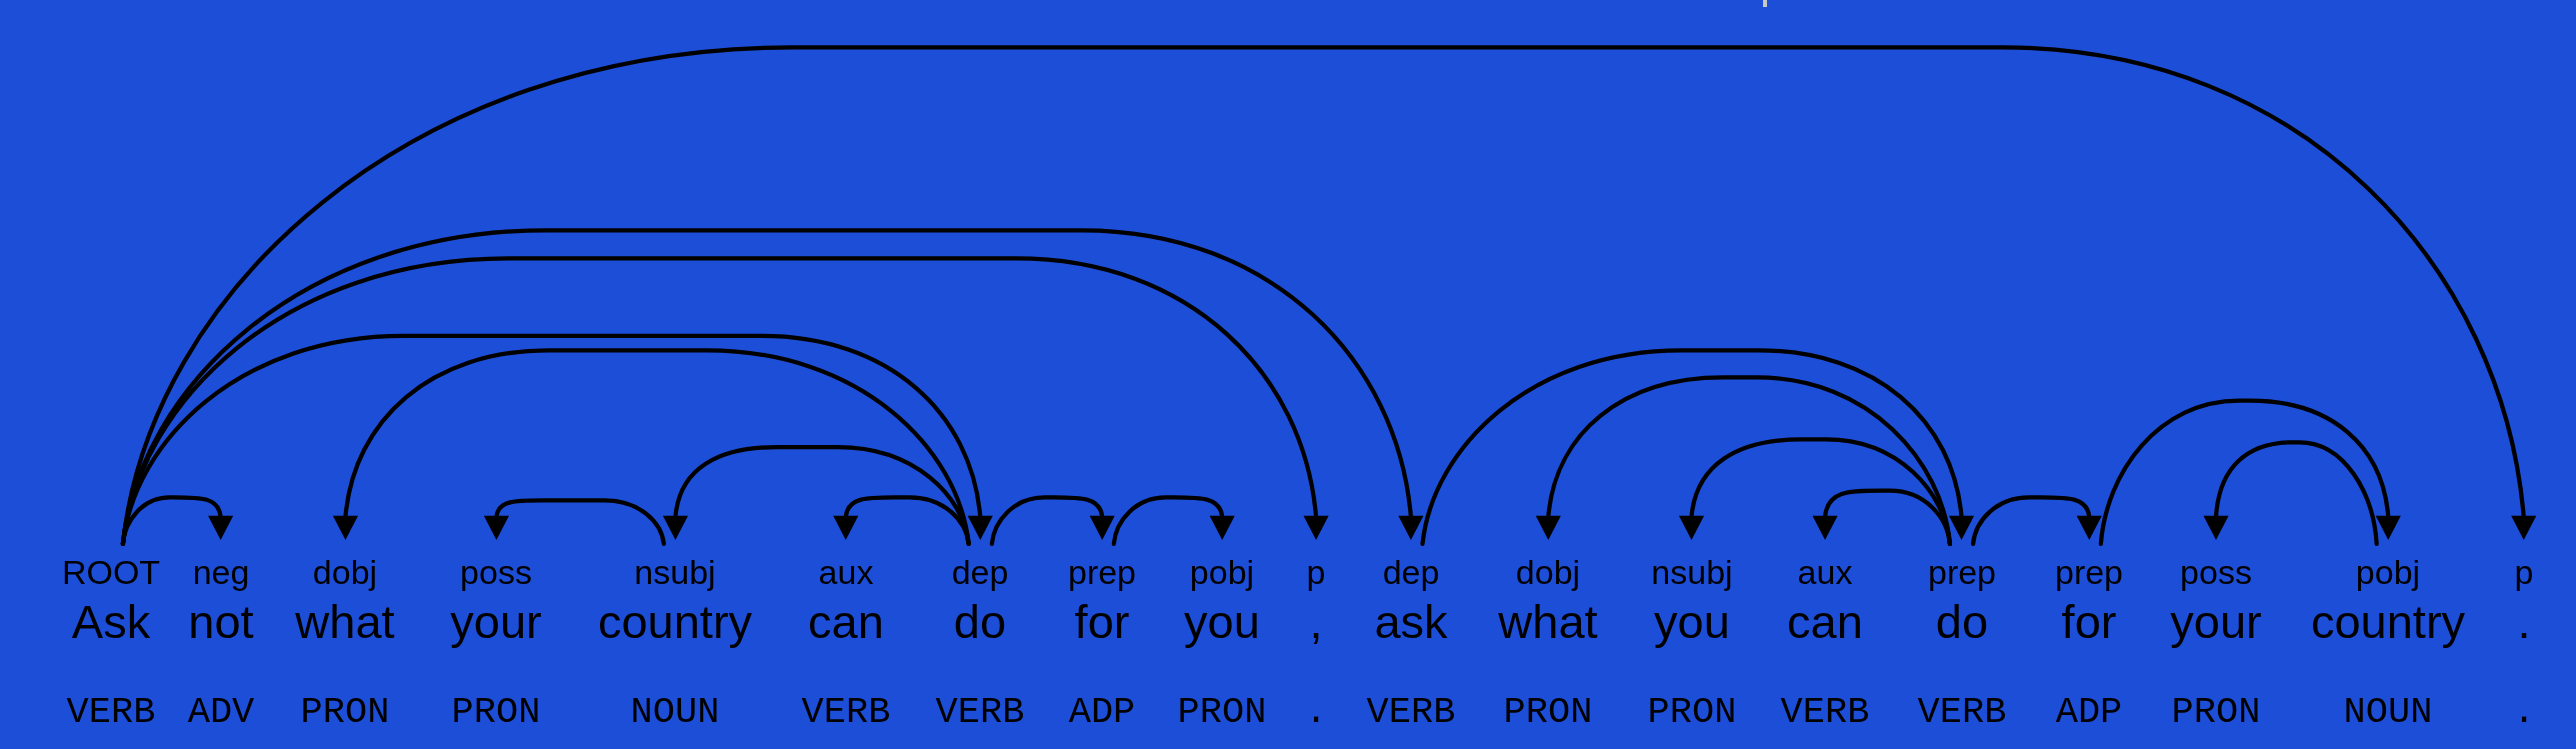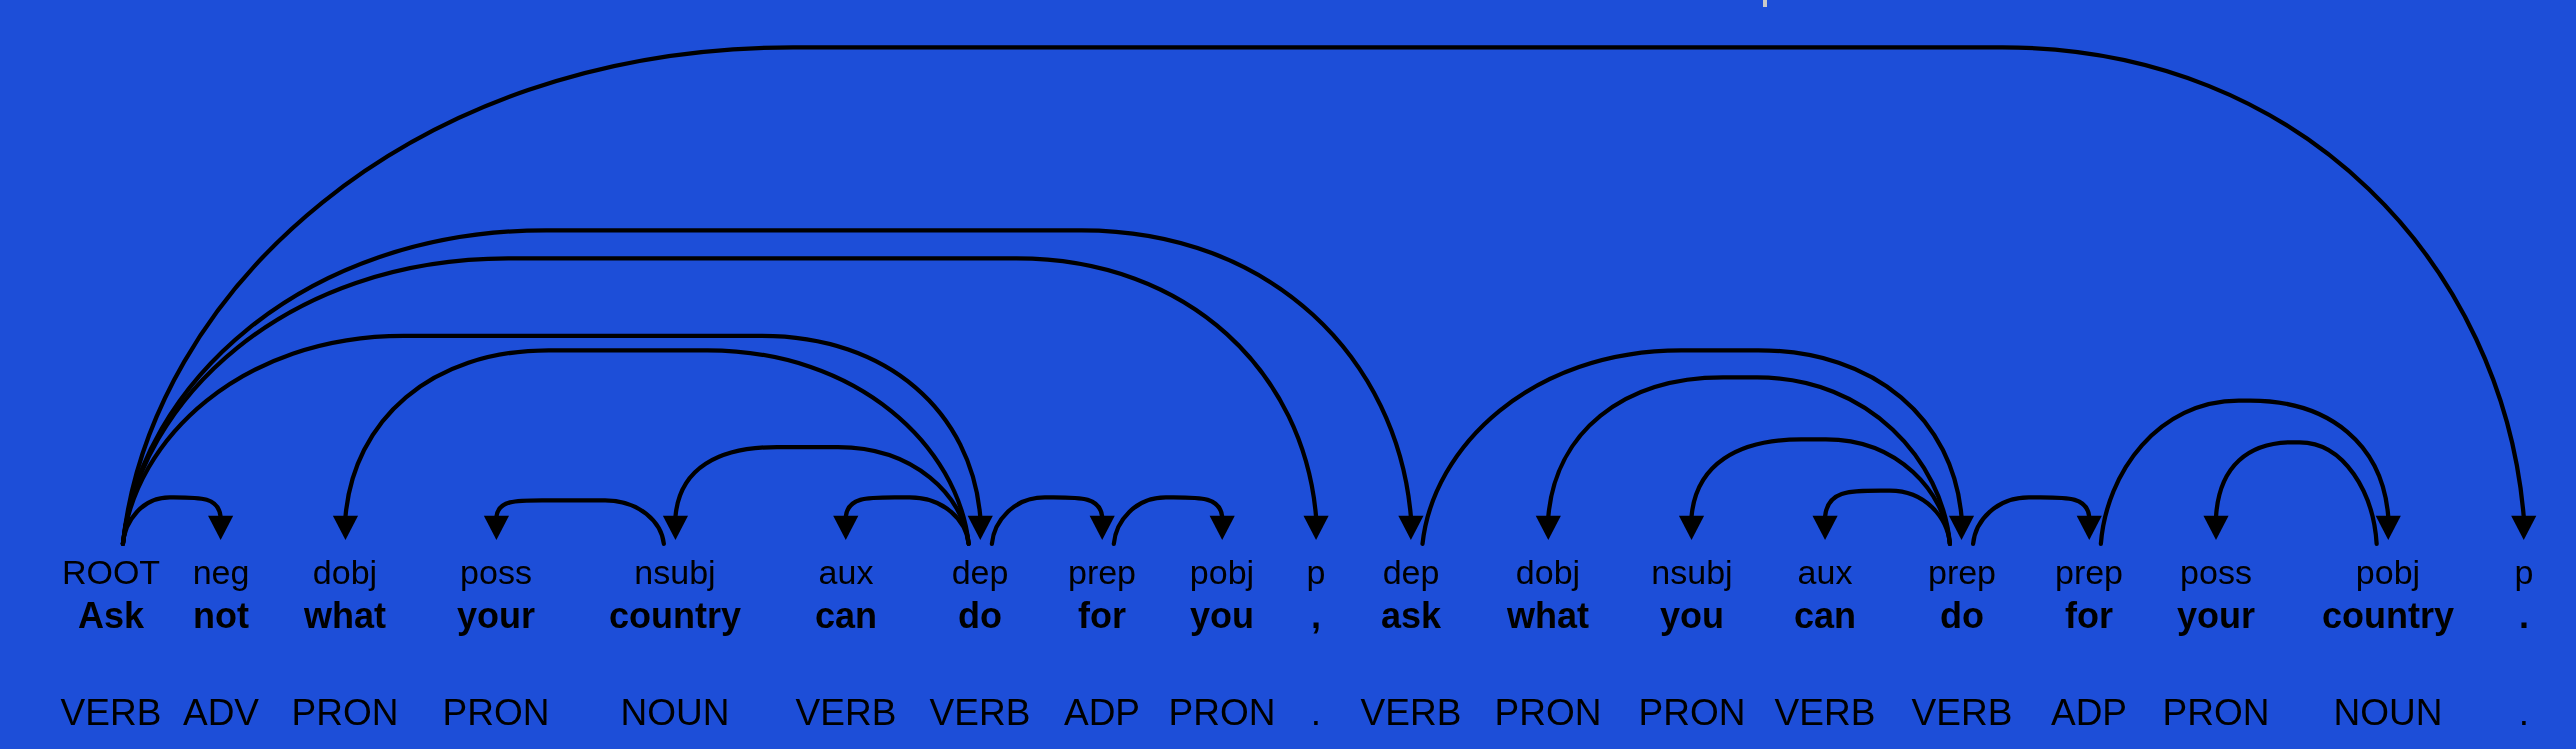--- a/index.html
+++ b/index.html
@@ -36,26 +36,27 @@
     white-space: nowrap;
     color: #000;
     line-height: 1;
   }
   .tok .dep-label {
     top: 555px;
     font-size: 34px;
   }
   .tok .word {
     top: 598px;
-    font-size: 36px;
-    font-weight: bold;
+    font-size: 47px;
+    font-weight: normal;
   }
   .tok .pos-tag {
     top: 694px;
     font-size: 37px;
+    font-family: Liberation Mono, monospace;
   }
   #cursor-artifact {
     position: absolute;
   }
 </style>
 </head>
 <body>
 
 <div id="figure">
   <svg id="arc-svg" width="2576" height="750" viewBox="0 0 2662 775">

